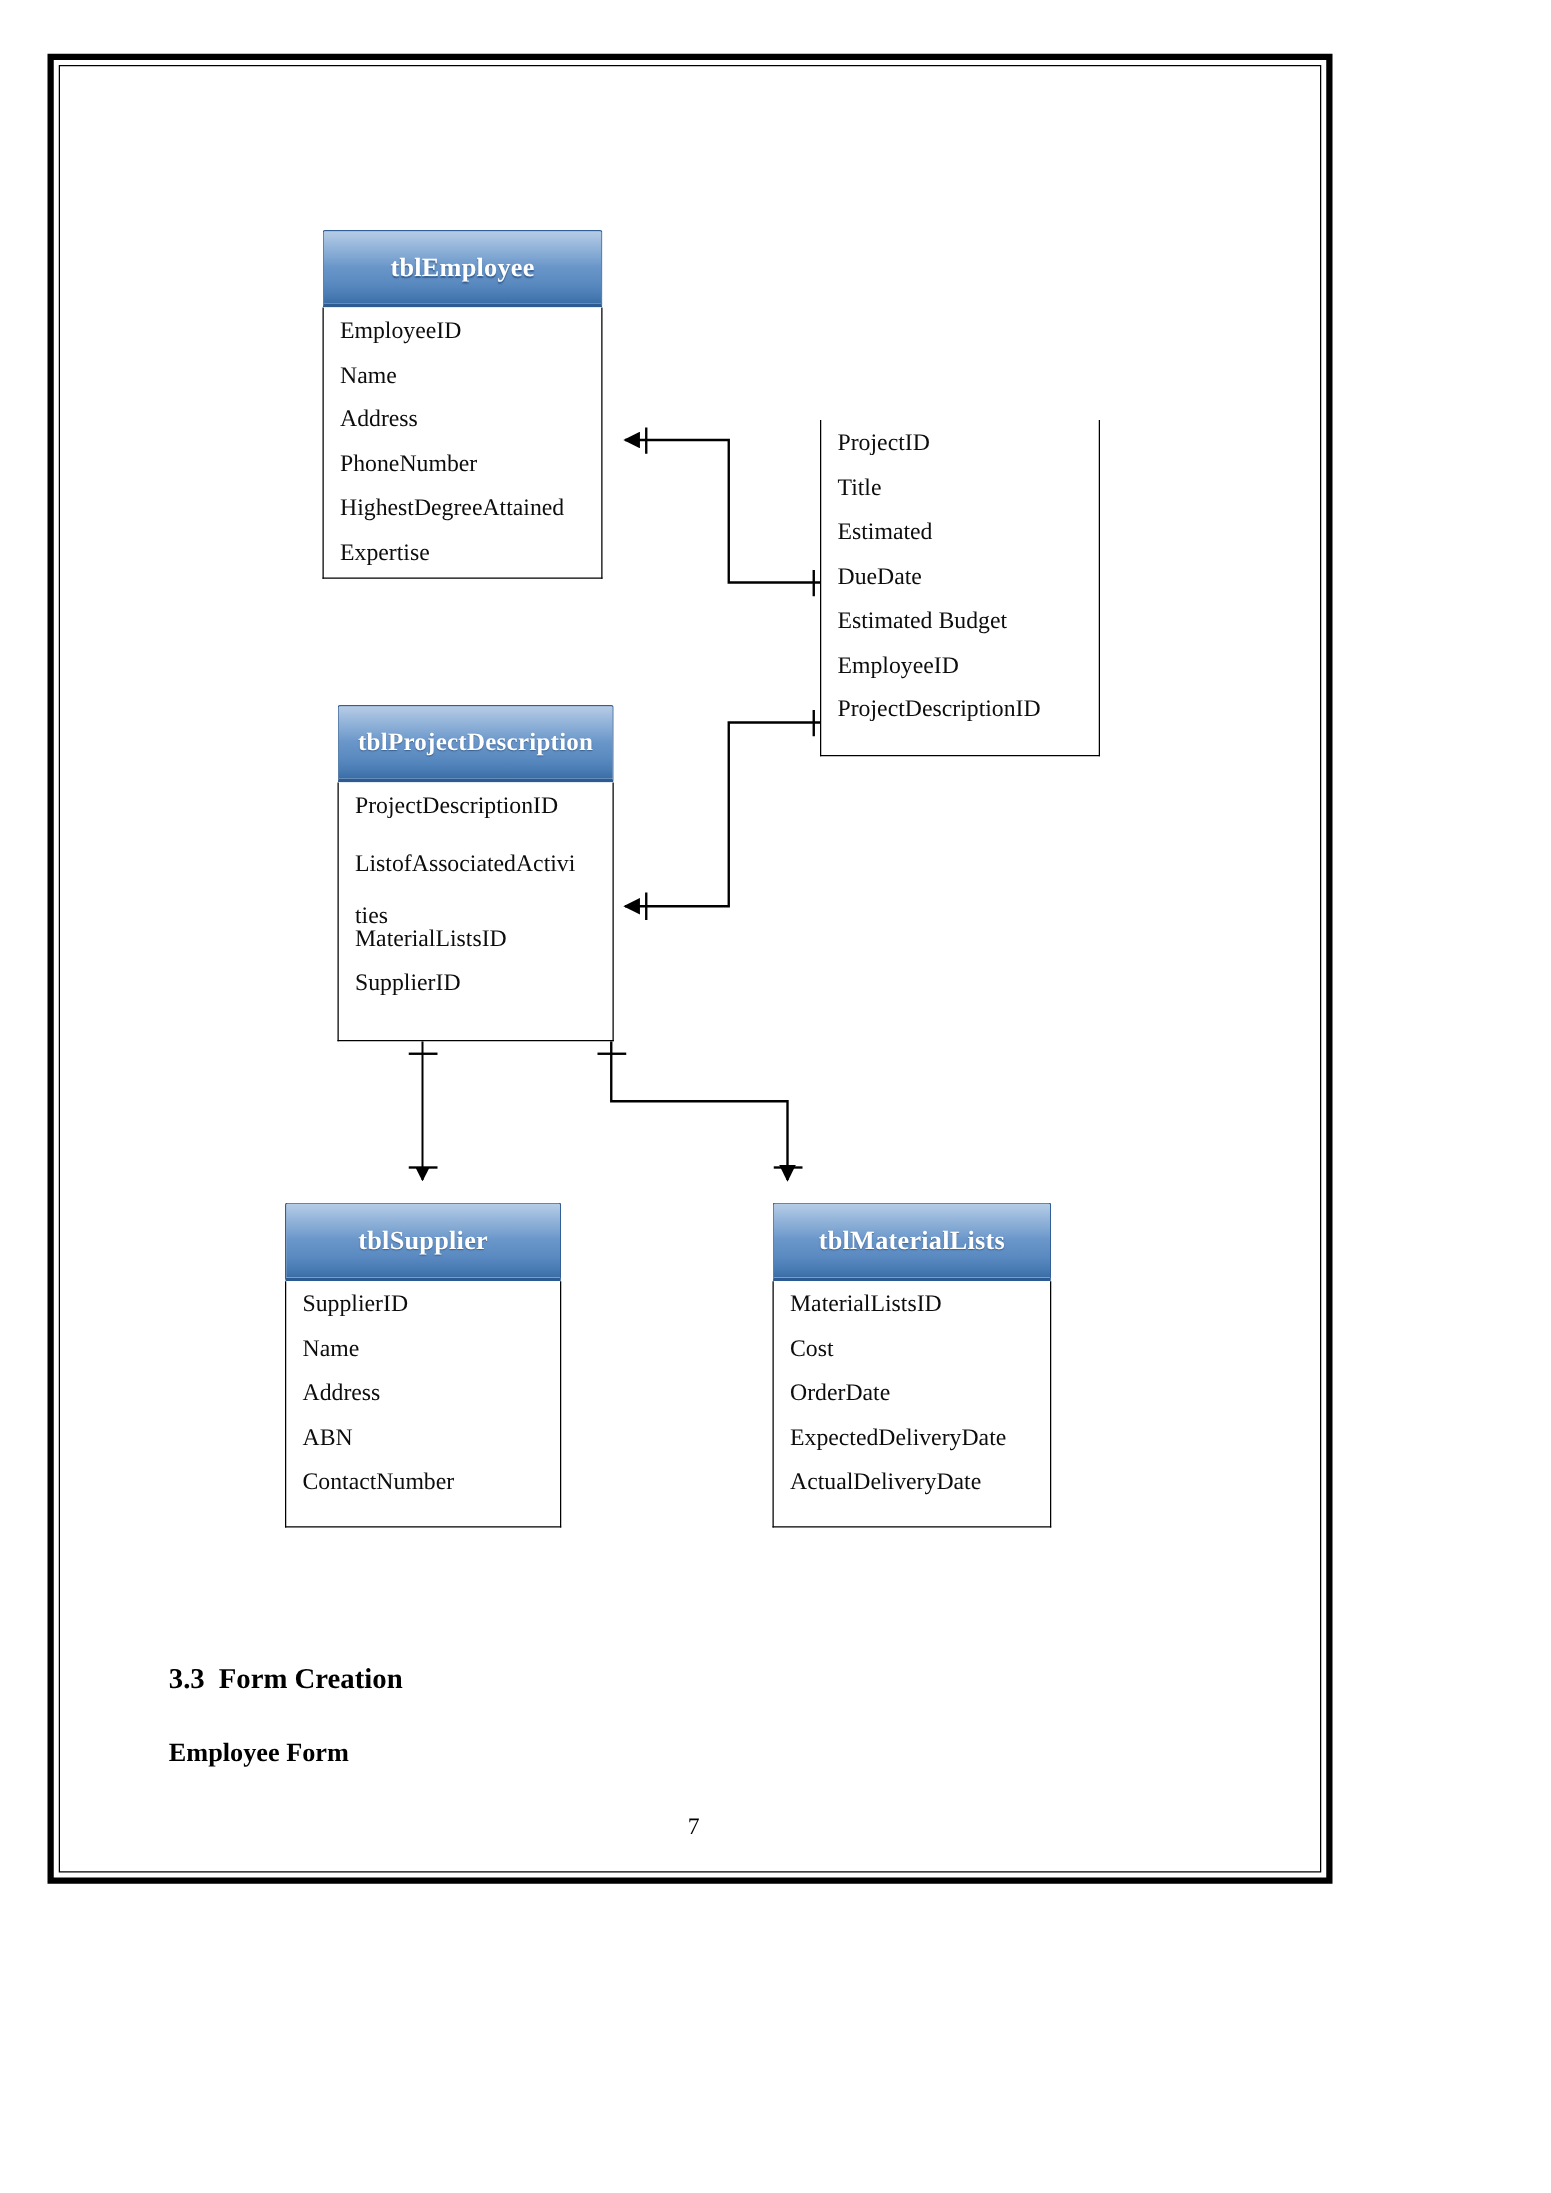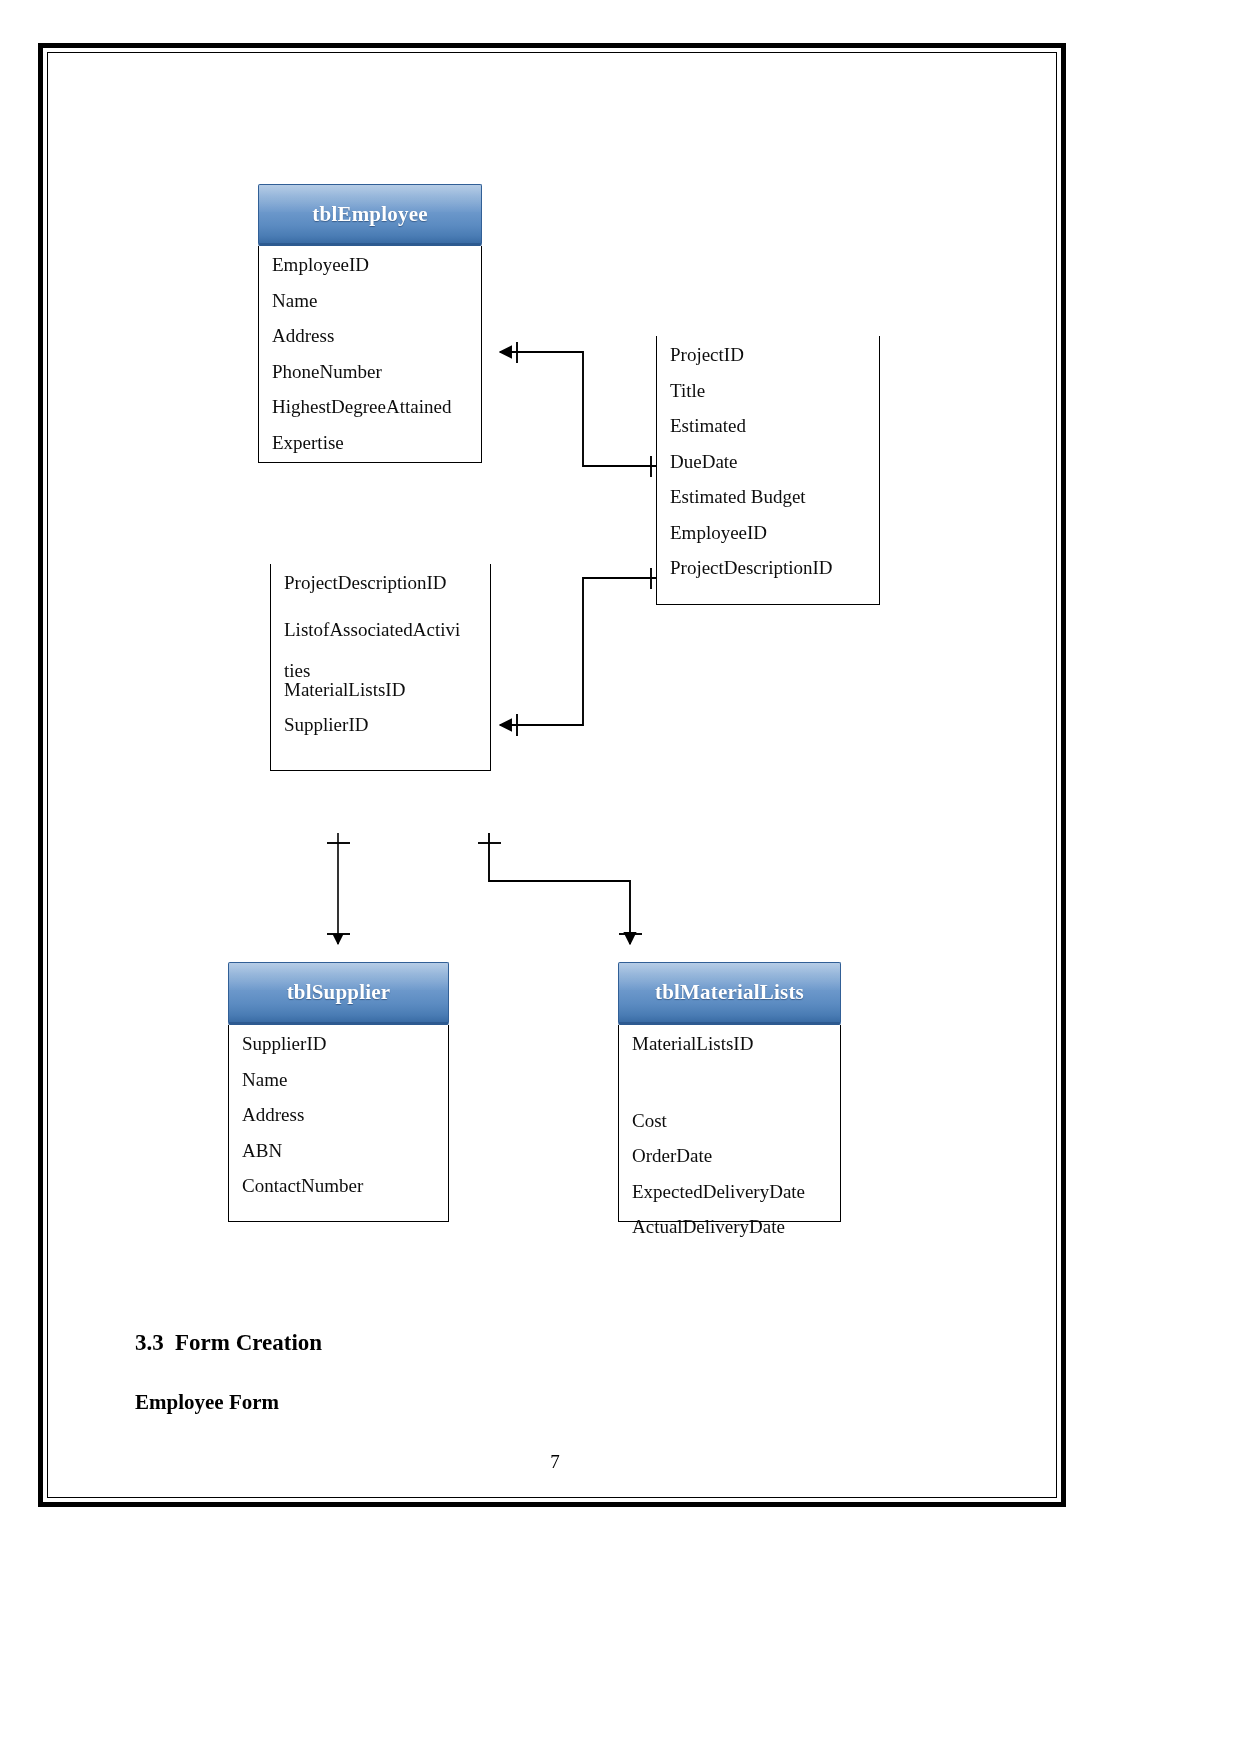--- a/index.html
+++ b/index.html
@@ -183,20 +183,23 @@
     <div class="field" style="height:35.5px;">Title</div>
     <div class="field" style="height:35.5px;">Estimated</div>
     <div class="field" style="height:35.5px;">DueDate</div>
     <div class="field" style="height:35.5px;">Estimated Budget</div>
     <div class="field" style="height:35.5px;">EmployeeID</div>
     <div class="field" style="height:35.5px;">ProjectDescriptionID</div>
   </div>
 </div>
 
 <div class="entity" style="left:270px; top:564px; width:221px;">
+  <div class="entity-header" style="height:62px; font-size:20px;">
+    <span>tblProjectDescription</span>
+  </div>
   <div class="entity-body" style="width:221px; height:207px; font-size:19px;">
     <div class="field" style="height:35.5px;">ProjectDescriptionID</div>
     <div class="field" style="height:71px; line-height:41px;">ListofAssociatedActivi
 ties</div>
     <div class="field" style="height:35.5px;">MaterialListsID</div>
     <div class="field" style="height:35.5px;">SupplierID</div>
   </div>
 </div>
 
 <div class="entity" style="left:228px; top:962px; width:221px;">
@@ -211,21 +214,21 @@
     <div class="field" style="height:35.5px;">ContactNumber</div>
   </div>
 </div>
 
 <div class="entity" style="left:618px; top:962px; width:223px;">
   <div class="entity-header" style="height:63px; font-size:21px;">
     <span>tblMaterialLists</span>
   </div>
   <div class="entity-body" style="width:223px; height:197px; font-size:19px;">
     <div class="field" style="height:35.5px;">MaterialListsID</div>
-    <div class="field" style="height:35.5px;margin-top:41px;">Cost</div>
+    <div class="field" style="height:35.5px;">Cost</div>
     <div class="field" style="height:35.5px;">OrderDate</div>
     <div class="field" style="height:35.5px;">ExpectedDeliveryDate</div>
     <div class="field" style="height:35.5px;">ActualDeliveryDate</div>
   </div>
 </div>
 
 <div class="doc-heading" id="heading-number">3.3</div>
 <div class="doc-heading" id="heading-text">Form Creation</div>
 <div class="doc-heading" id="subheading">Employee Form</div>
 <div id="page-number">7</div>

